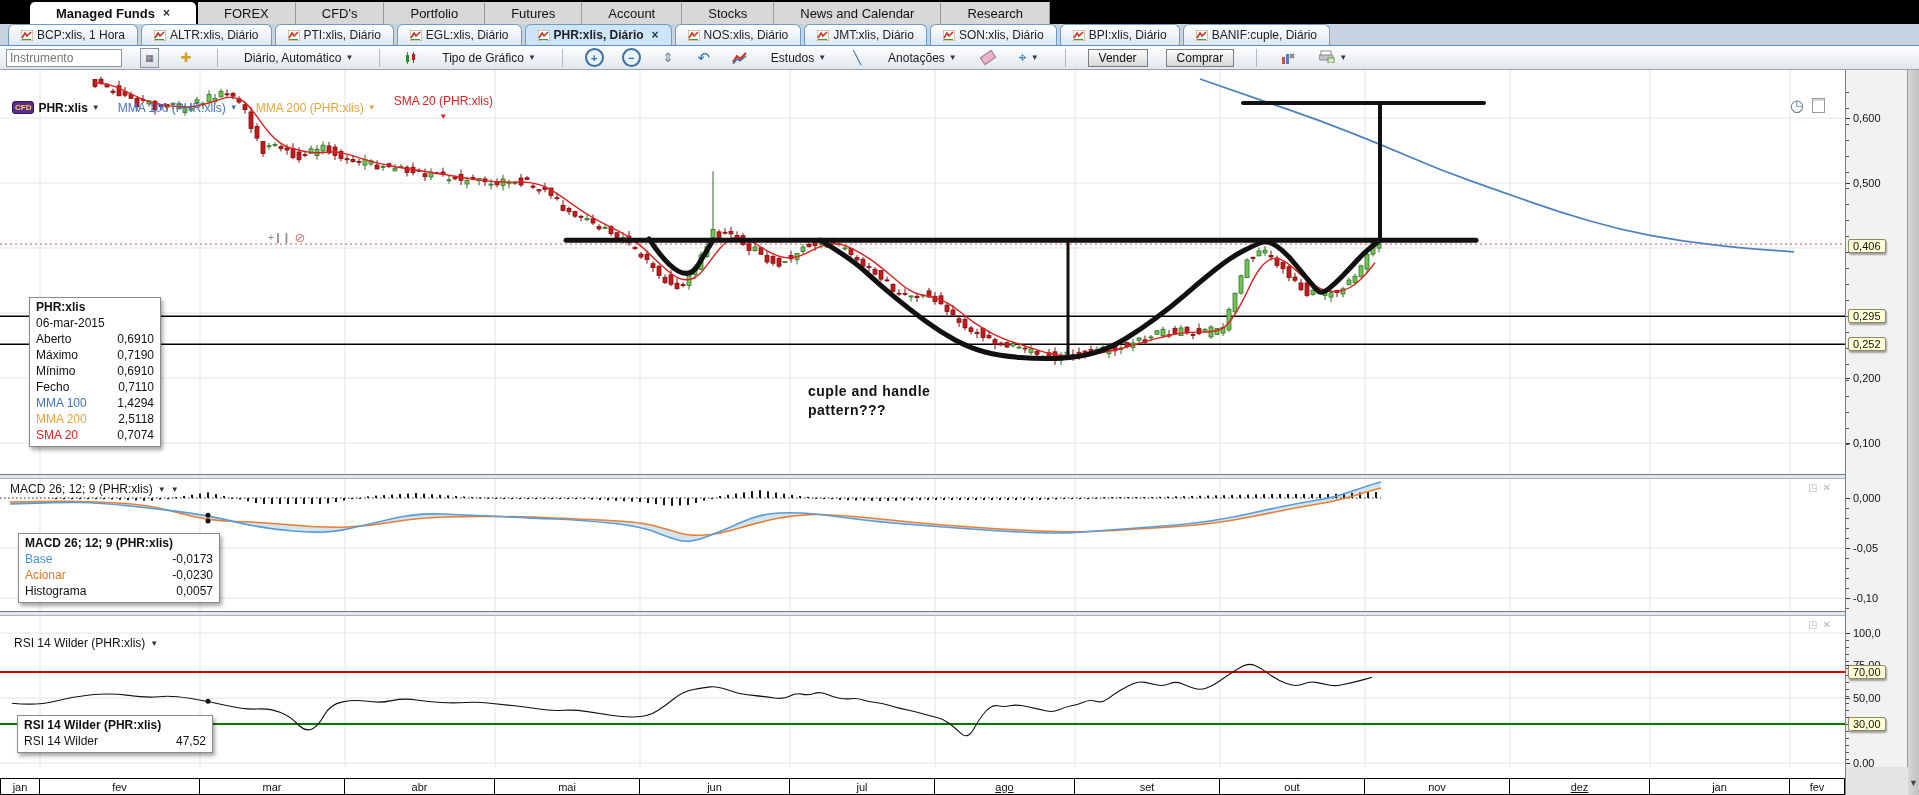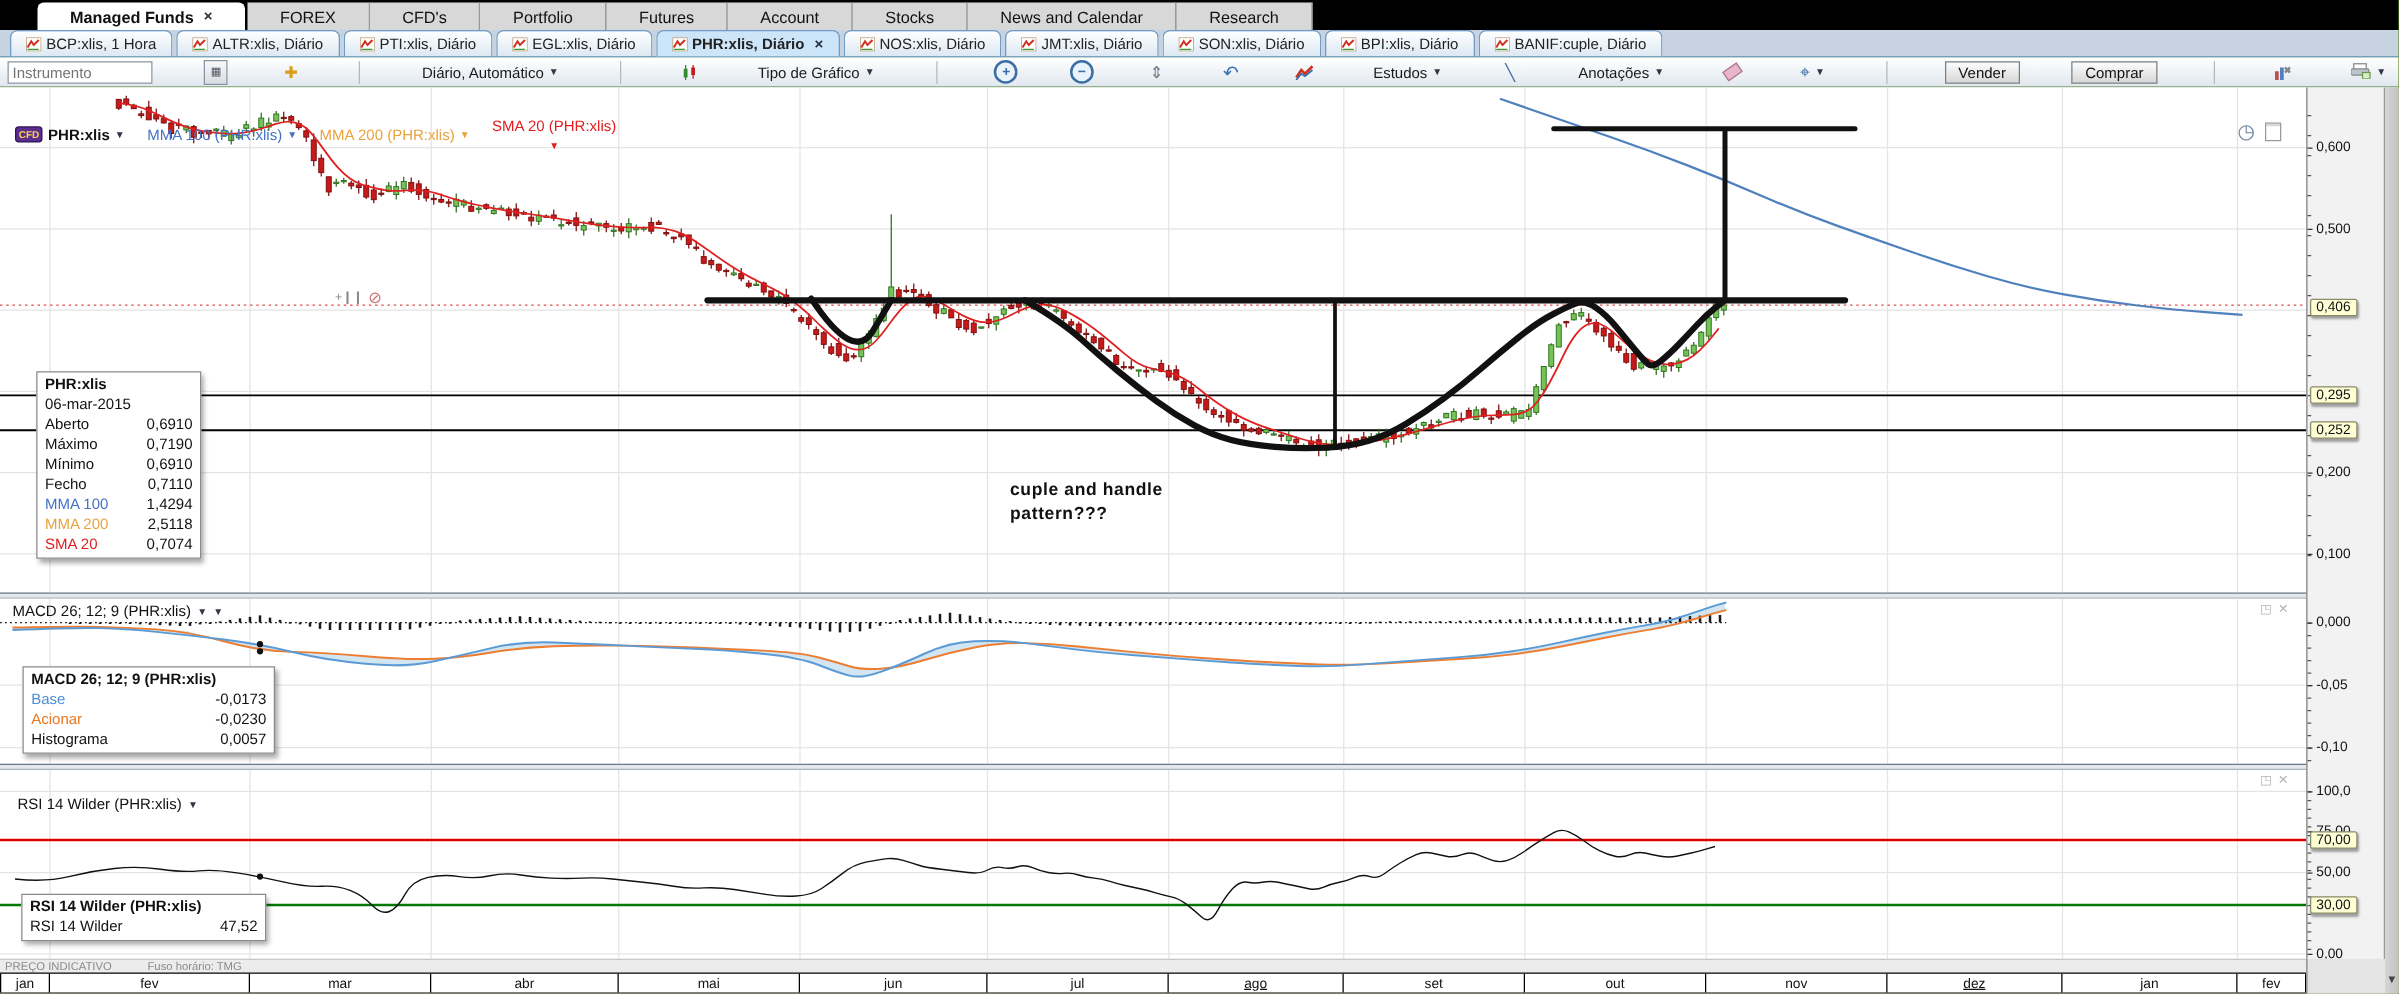--- a/index.html
+++ b/index.html
@@ -16,21 +16,21 @@
   .tabrow{position:absolute;left:0;top:24px;width:1919px;height:22px;background:#c7d3e0;
           border-bottom:1px solid #5f8cb8;display:flex;align-items:flex-end;padding-left:8px;box-sizing:border-box;}
   .ctab{height:20px;display:flex;align-items:center;gap:4px;padding:0 12px;margin-right:3px;
         background:linear-gradient(#ffffff,#dce8f3);border:1px solid #6f9cc6;border-bottom:none;
         border-radius:6px 6px 0 0;font-size:12px;color:#222;white-space:nowrap;}
   .ctab.active{background:#cde5f9;font-weight:bold;}
   .ctab .close-x{margin-left:4px;color:#234;}
   
   .toolbar{position:absolute;left:0;top:46px;width:1919px;height:24px;box-sizing:border-box;
            background:linear-gradient(#ffffff,#e0e7ee);border-bottom:1px solid #98a2ae;
-           display:flex;align-items:center;gap:3px;padding:0 6px;justify-content:space-between;}
+           display:flex;align-items:center;gap:18px;padding:0 6px;}
   .tb-sep{width:1px;height:18px;background:#b2b8c0;margin:0 4px;}
   .tb-input{width:108px;height:16px;border:1px solid #8a94a0;background:#fff;color:#888;
             font-size:12px;padding:0 3px;font-family:inherit;}
   .tb-sqbtn{width:17px;height:18px;border:1px solid #8a94a0;background:linear-gradient(#f8f8f8,#d8dde2);
             display:flex;align-items:center;justify-content:center;font-size:9px;color:#556;}
   .tb-dd{display:flex;align-items:center;gap:4px;padding:1px 4px;font-size:12px;color:#1a1a1a;}
   .dd-arrow{font-size:8px;color:#334;}
   .tb-ico{display:inline-flex;align-items:center;justify-content:center;width:18px;height:18px;font-size:13px;}
   .zoomico{width:15px;height:15px;border-radius:50%;border:2px solid #3a6ea5;color:#3a6ea5;background:#eaf2fb;
            display:inline-flex;align-items:center;justify-content:center;font-size:11px;font-weight:bold;}
@@ -1131,24 +1131,20 @@
             <span>47,52</span>
           </div>
         </div>
     </div>
 
     <div class="anno-text" style="left:808px;top:312px;">
       <div>cuple and handle</div>
       <div>pattern???</div>
     </div>
 
-    <div class="infostrip">
-      <span style="left:4px;">PREÇO INDICATIVO</span>
-      <span style="left:118px;">Fuso horário: TMG</span>
-    </div>
     <div class="monthaxis" id="monthaxis">
         <div class="mcell" style="width: 40px;">jan</div>
         <div class="mcell" style="width: 160px;">fev</div>
         <div class="mcell" style="width: 145px;">mar</div>
         <div class="mcell" style="width: 150px;">abr</div>
         <div class="mcell" style="width: 145px;">mai</div>
         <div class="mcell" style="width: 150px;">jun</div>
         <div class="mcell" style="width: 145px;">jul</div>
         <div class="mcell" style="width: 140px; text-decoration: underline;">ago</div>
         <div class="mcell" style="width: 145px;">set</div>

